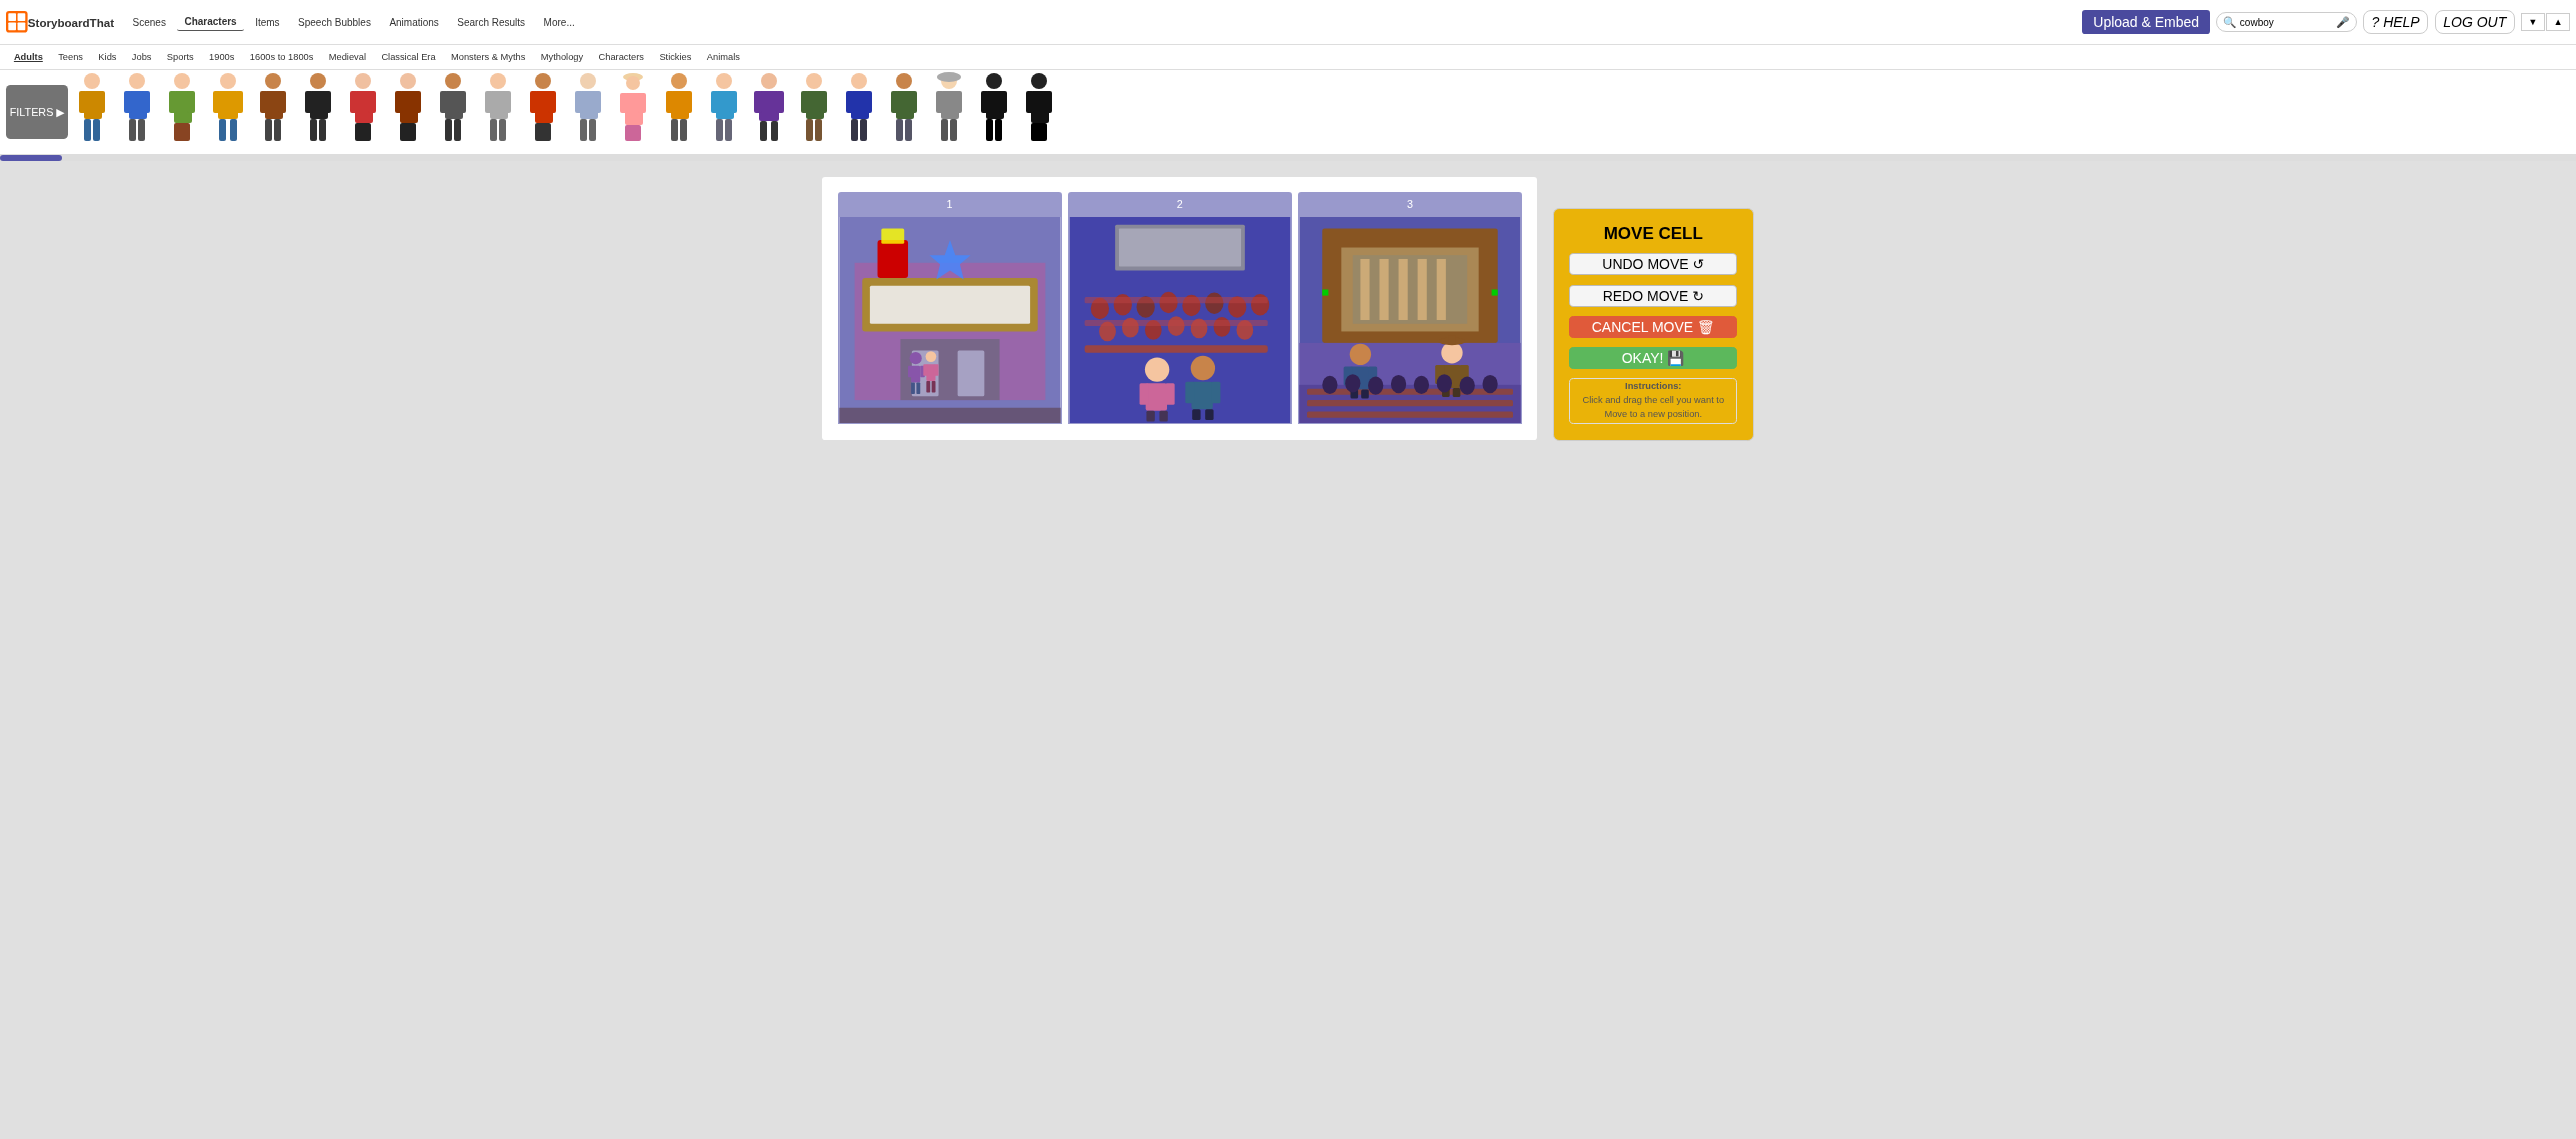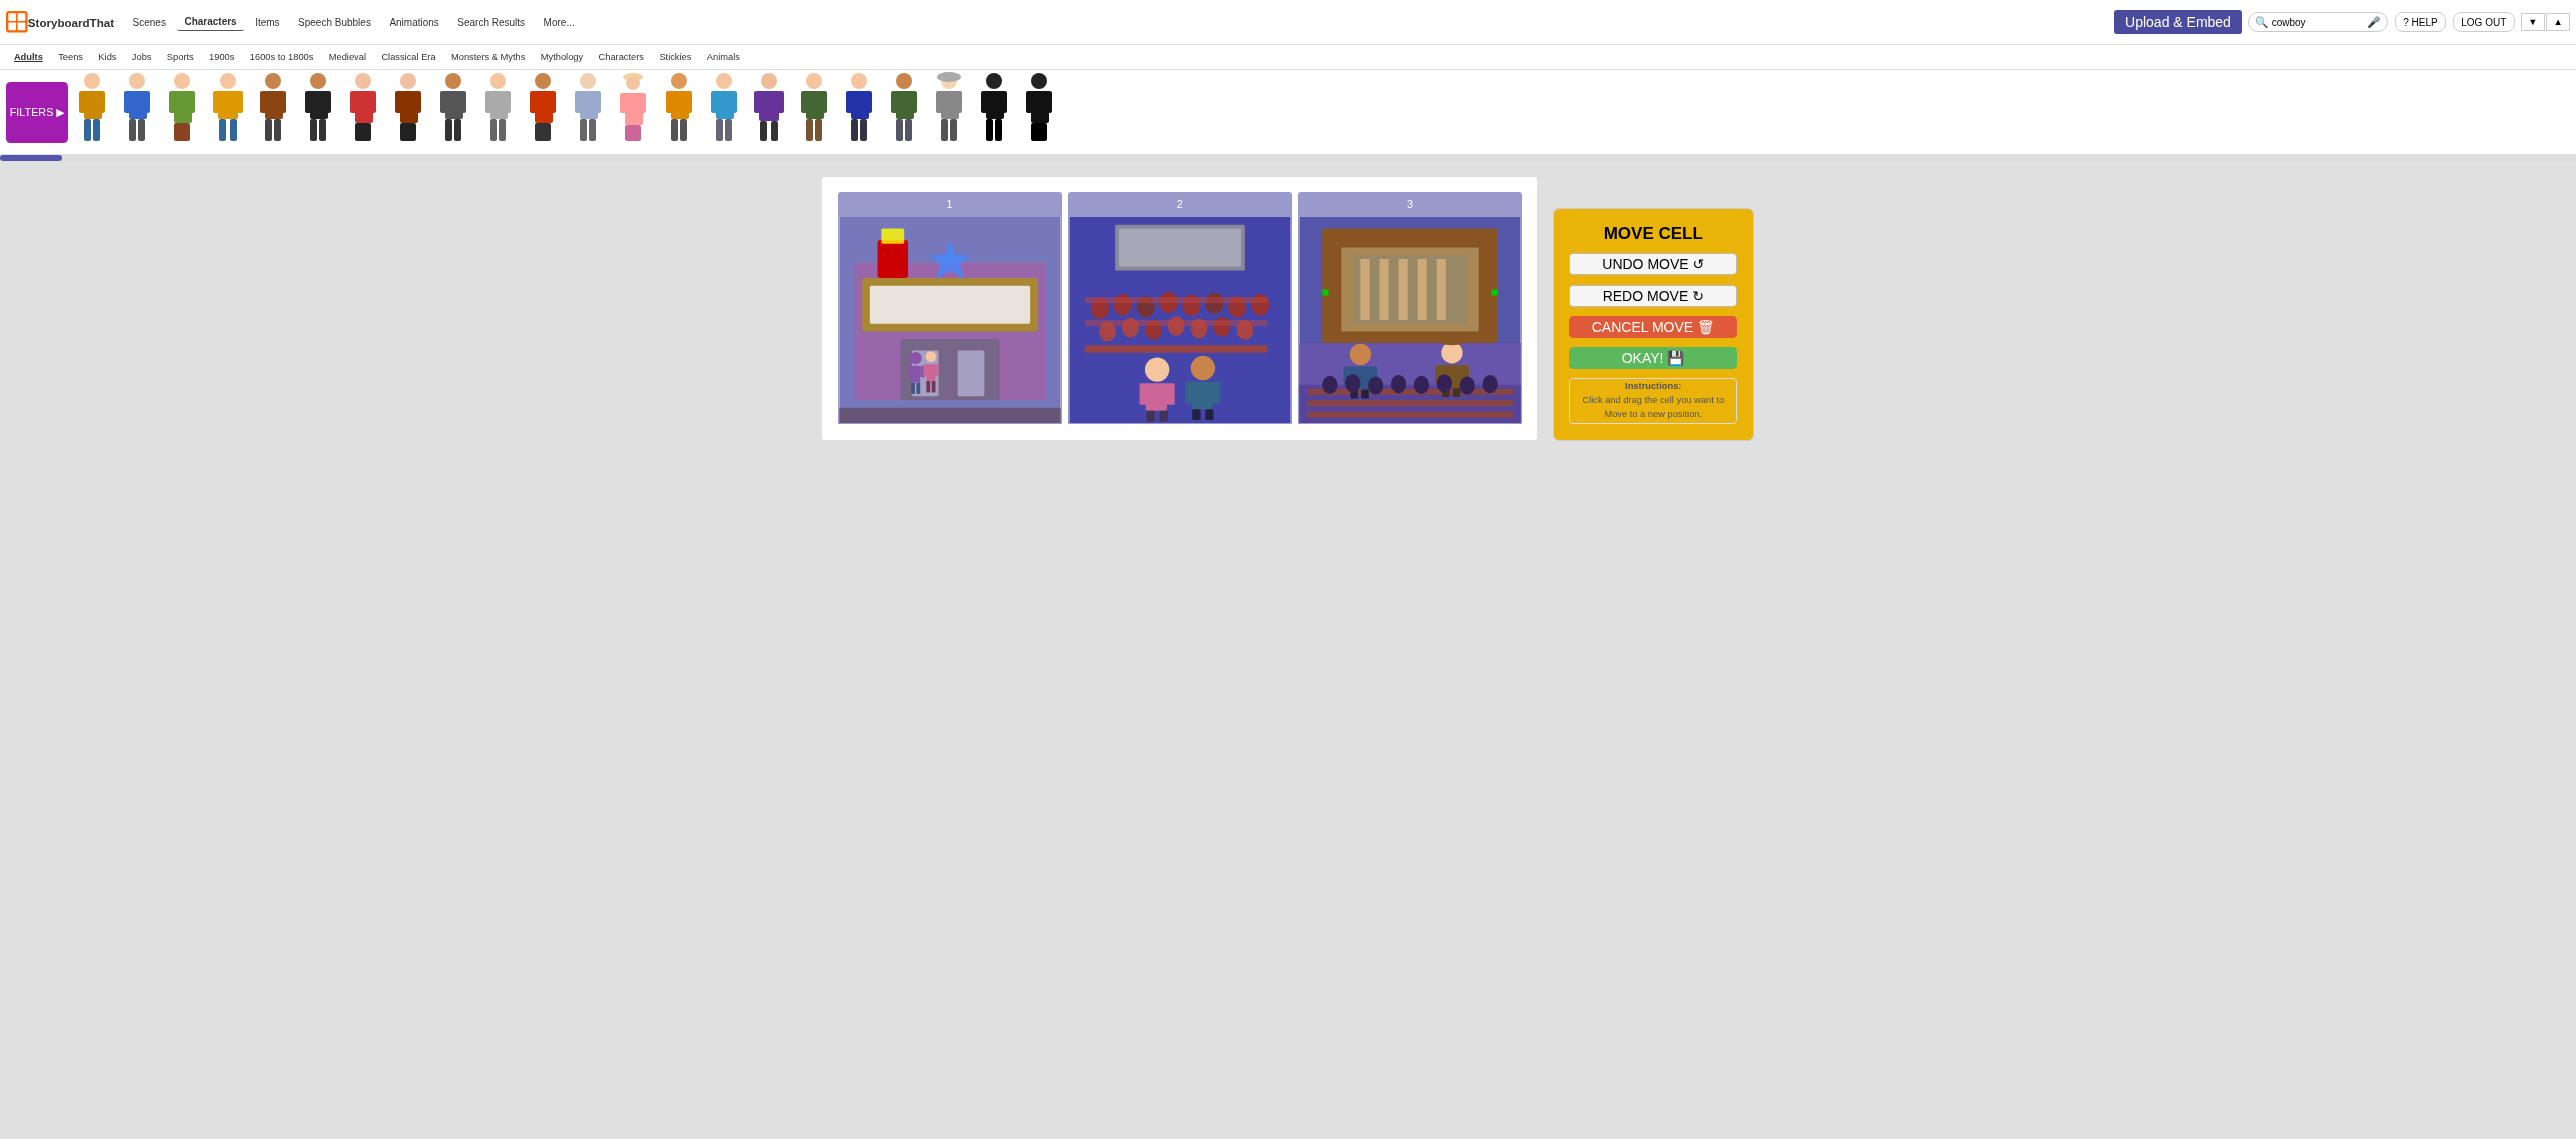--- a/index.html
+++ b/index.html
@@ -25,21 +25,21 @@
       padding: 3.9px 10.8px; border-radius: 3.1px; font-size: 14px; cursor: pointer;
     }
     #search-bar {
       display: flex; align-items: center;
       border: 0.8px solid #ccc; border-radius: 15.4px;
       padding: 2.3px 6.2px; background: #fff; gap: 3.1px;
     }
     #search-input { border: none; outline: none; font-size: 10px; width: 93px; }
     #help-btn, #logout-btn {
       border: 0.8px solid #ccc; background: #fff; padding: 3.1px 7.7px;
-      border-radius: 8px; font-size: 10px; cursor: pointer;
+      border-radius: 8px; font-size: 14px; cursor: pointer; font-style: italic;
     }
     #nav-arrows { display: flex; gap: 1.5px; }
     .arrow-btn {
       border: 0.8px solid #ccc; background: #fff; padding: 3.1px 6.2px;
       cursor: pointer; font-size: 9.3px;
     }
 
     
     #category-tabs {
       display: flex; align-items: center;
@@ -52,21 +52,21 @@
     }
     .cat-tab.active { font-weight: bold; text-decoration: underline; }
 
     
     #char-strip {
       display: flex; align-items: center;
       background: #fff; border-bottom: 1.5px solid #ddd;
       height: 85px; padding: 3.1px 6.2px; overflow-x: auto; gap: 3.1px;
     }
     #filters-btn {
-      min-width: 62px; height: 61px; background: #a21caf; color: #fff;
+      min-width: 62px; height: 54px; background: #737373; color: #fff;
       border: none; border-radius: 4.6px; font-size: 10.8px; cursor: pointer;
       display: flex; align-items: center; justify-content: center; gap: 3.1px;
     }
     .char-thumb {
       width: 42px; height: 69px; display: flex; align-items: center;
       justify-content: center; cursor: pointer; flex-shrink: 0;
     }
 
     
     #scroll-bar-container {

